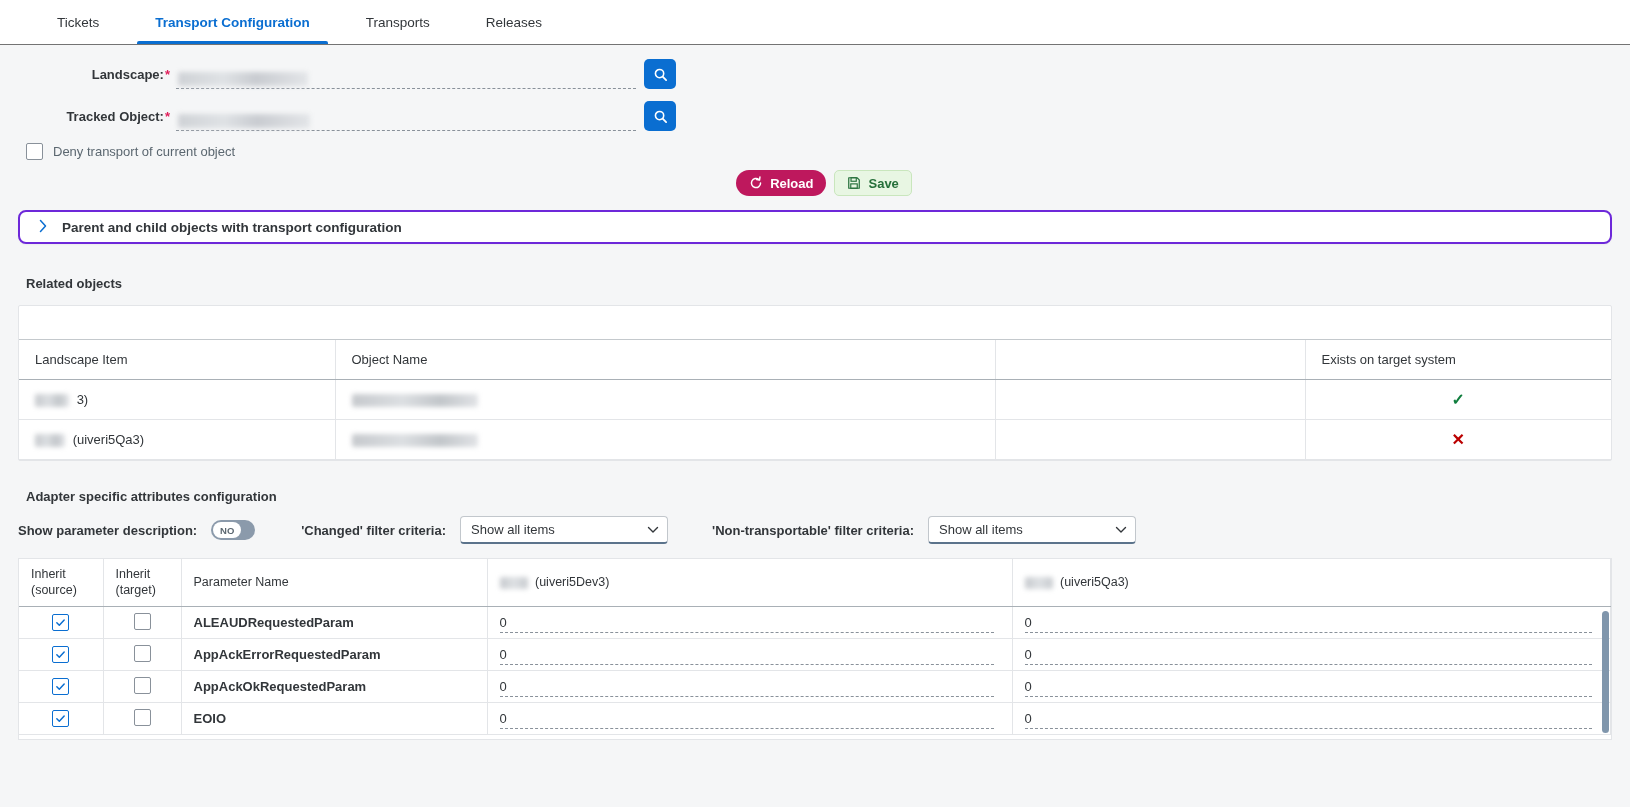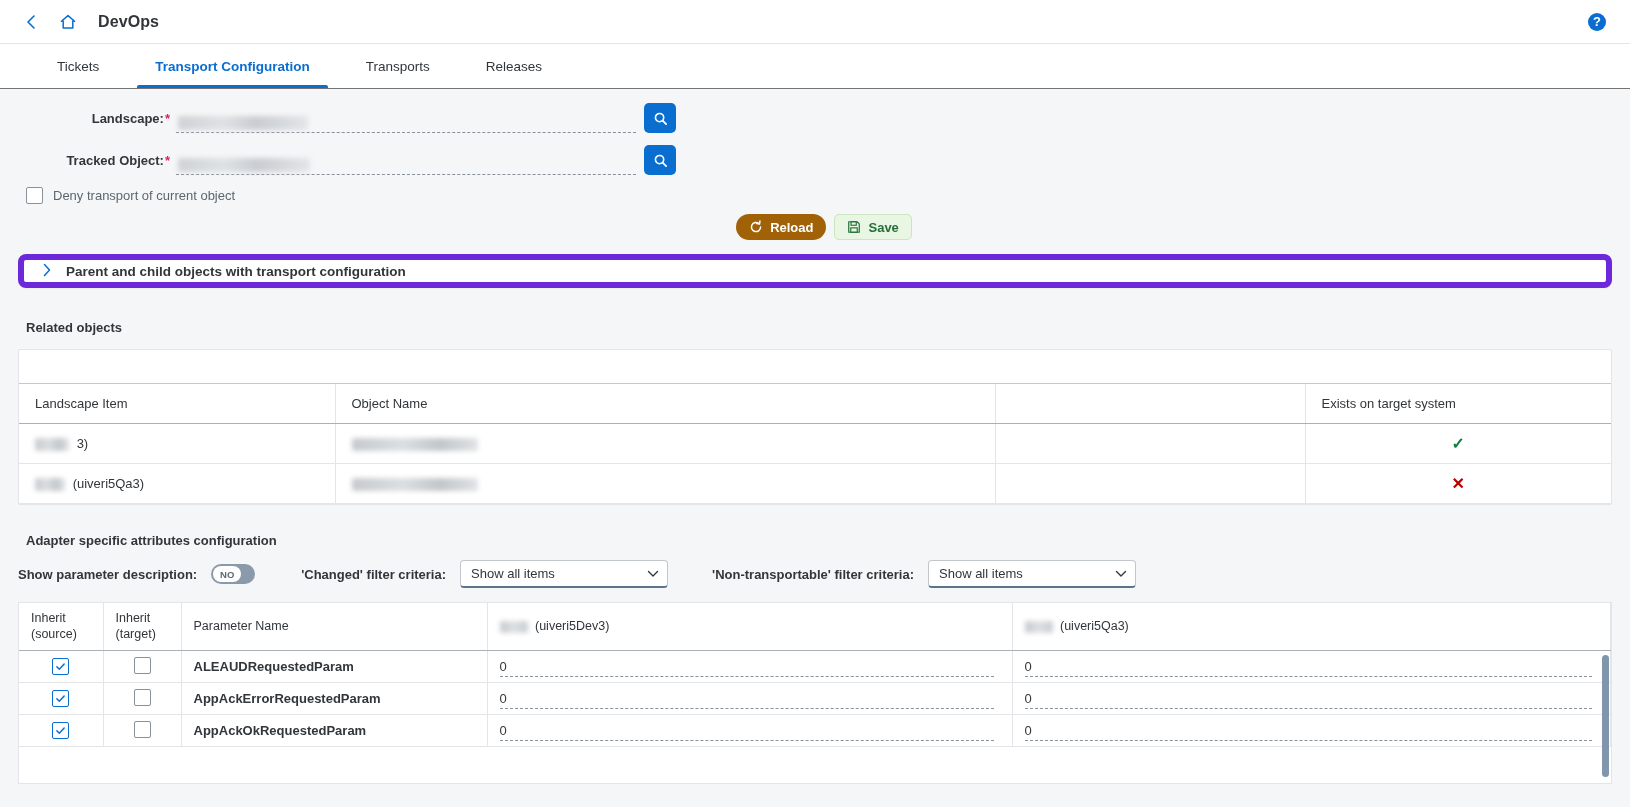--- a/index.html
+++ b/index.html
@@ -114,28 +114,28 @@
   .btn-row {
     display: flex; justify-content: center; gap: 8px;
     margin: 6px 0 14px 0; padding-left: 18px;
   }
   .btn {
     display: inline-flex; align-items: center; gap: 7px;
     height: 26px; padding: 0 12px; border-radius: 5px;
     font-size: 13px; font-weight: bold; cursor: pointer;
     border: 1px solid transparent; white-space: nowrap;
   }
-  .btn-emph { background: #a16207; color: #fff; border-radius: 13px; }
+  .btn-emph { background: #be185d; color: #fff; border-radius: 13px; }
   .btn-success { background: #e8f6e3; color: #256f3a; border-color: #c9e6bd; }
 
   
   .panel {
     margin: 0 18px 0 18px;
     background: #fff; border-radius: 8px;
-    border: 6px solid #6d28d9;
+    border: 2px solid #6d28d9;
     height: 34px; display: flex; align-items: center;
     padding-left: 18px;
     box-shadow: 0 1px 2px rgba(0,0,0,.04);
   }
   .chevron-right { color: #0a6ed1; font-size: 14px; margin-right: 14px; cursor: pointer; }
   .panel-title { font-size: 13.5px; font-weight: bold; color: #32363a; }
 
   
   .section-title {
     font-size: 13px; font-weight: bold; color: #32363a;
@@ -239,35 +239,20 @@
     border-radius: 2px; vertical-align: middle;
     background: linear-gradient(90deg,#c6c9cd,#dee1e4,#c8cbcf);
     filter: blur(2.4px);
   }
 </style>
 </head>
 <body>
 
 <div class="app">
 
-  <div class="shellbar">
-    <div class="back-btn">
-      <svg width="12" height="16" viewBox="0 0 12 16">
-        <path d="M9 2 L3 8 L9 14" fill="none" stroke="#0a6ed1" stroke-width="1.6" stroke-linecap="round" stroke-linejoin="round"></path>
-      </svg>
-    </div>
-    <div class="home-btn">
-      <svg width="18" height="18" viewBox="0 0 18 18">
-        <path d="M2.4 8.2 L9 2.6 L15.6 8.2 M4.2 8 V15 H13.8 V8" fill="none" stroke="#0a6ed1" stroke-width="1.5" stroke-linejoin="round" stroke-linecap="round"></path>
-      </svg>
-    </div>
-    <div class="shell-title">DevOps</div>
-    <div class="shell-spacer"></div>
-    <div class="help-icon">?</div>
-  </div>
 
   <div class="tabbar">
     <div class="tab">
       <span>Tickets</span>
     </div>
     <div class="tab selected">
       <span>Transport Configuration</span>
     </div>
     <div class="tab">
       <span>Transports</span>
@@ -510,18 +495,39 @@
             </span>
           </td>
           <td class="pname">AppAckOkRequestedParam</td>
           <td class="val-cell">
               <div class="val-inner">0</div>
             </td>
           <td class="val-cell">
               <div class="val-inner">0</div>
             </td>
         </tr>
+        <tr>
+          <td class="center">
+            <span class="cb checked">
+              <svg width="11" height="11" viewBox="0 0 12 12">
+                  <path d="M2 6.3 L4.7 9 L10 3.2" fill="none" stroke="#0a6ed1" stroke-width="1.6" stroke-linecap="round" stroke-linejoin="round"></path>
+                </svg>
+            </span>
+          </td>
+          <td class="center">
+            <span class="cb">
+              
+            </span>
+          </td>
+          <td class="pname">EOIO</td>
+          <td class="val-cell">
+              <div class="val-inner">0</div>
+            </td>
+          <td class="val-cell">
+              <div class="val-inner">0</div>
+            </td>
+        </tr>
       </tbody>
     </table>
     <div class="vscroll"></div>
   </div>
 
 </div>
 
 </body></html>

